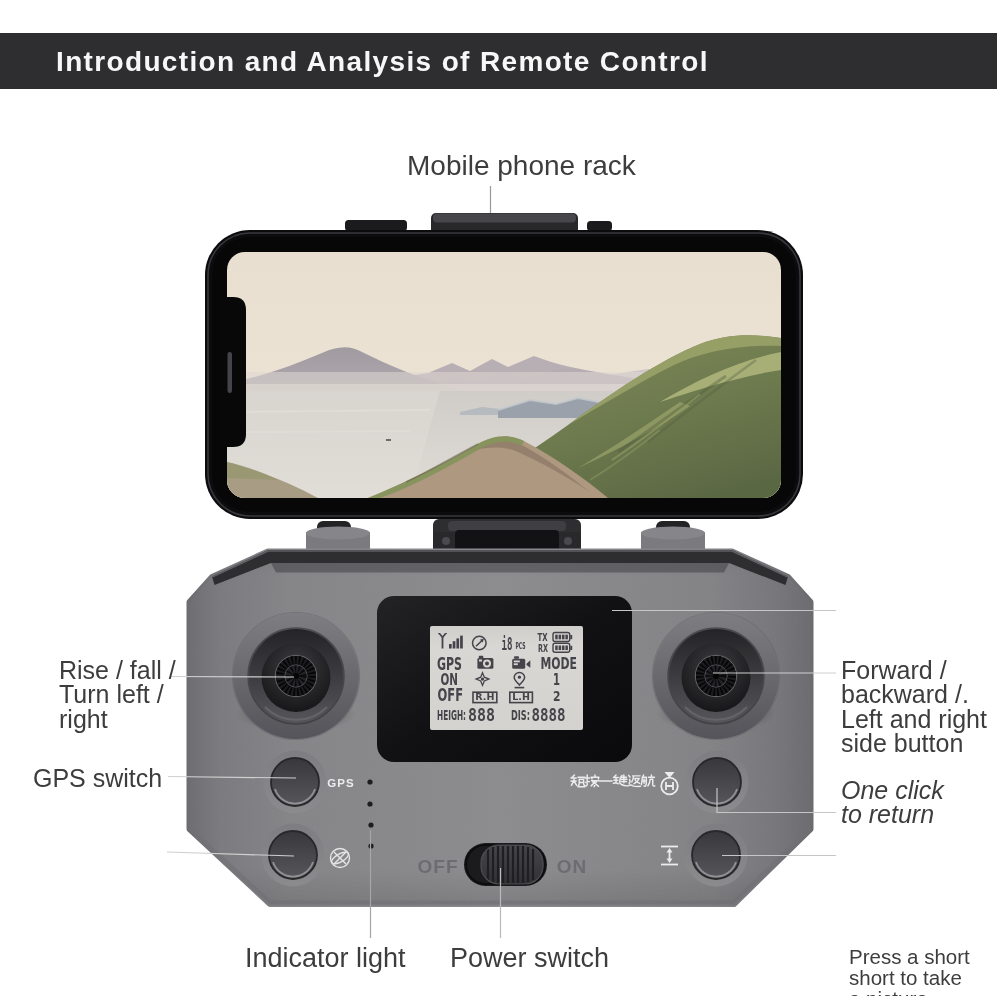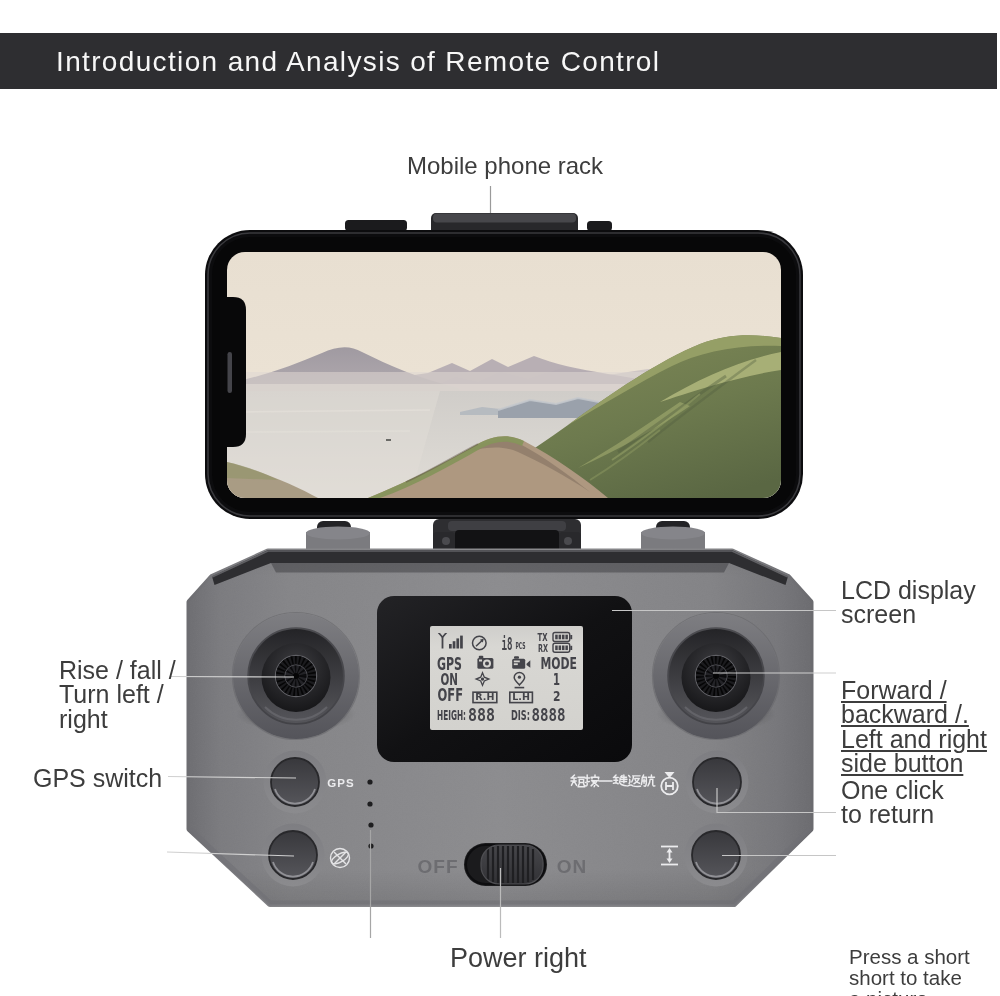--- a/index.html
+++ b/index.html
@@ -1,23 +1,23 @@
 <!DOCTYPE html>
 <html><head>
 <meta charset="utf-8">
 <style>
   html,body{margin:0;padding:0;background:#fff;}
   .stage{position:relative;width:1000px;height:996px;background:#fff;overflow:hidden;
          font-family:"Liberation Sans",sans-serif;}
   .title-bar{position:absolute;left:0;top:33px;width:997px;height:56px;background:#2e2e31;
              display:flex;align-items:center;}
-  .title-bar span{color:#f7f7f7;font-size:28px;font-weight:400;letter-spacing:1.35px;margin-left:56px;padding-top:2px;}
+  .title-bar span{color:#f7f7f7;font-size:28px;font-weight:700;letter-spacing:1.35px;margin-left:56px;padding-top:2px;}
   .lbl{position:absolute;color:#3d3d3d;font-size:25px;line-height:24.3px;white-space:nowrap;}
   .lbl.big{font-size:27px;line-height:26px;}
-  .lbl.rack{font-size:24px;}
+  .lbl.rack{font-size:28px;}
   .lbl.small{font-size:20.5px;line-height:21px;}
   .scene{position:absolute;left:0;top:0;}
 </style>
 </head>
 <body>
 
 <div class="stage">
 
   <div class="title-bar">
     <span>Introduction and Analysis of Remote Control</span>
@@ -445,36 +445,35 @@
     <div>Mobile phone rack</div>
   </div>
   <div class="lbl" style="left:51px;top:658px;margin-left:8px;">
     <div>Rise / fall /</div>
     <div>Turn left /</div>
     <div>right</div>
   </div>
   <div class="lbl" style="left:33px;top:765.5px;">
     <div>GPS switch</div>
   </div>
-  <div class="lbl" style="left:841px;top:578px;">
-    <div>LCD display</div>
-    <div>screen</div>
-  </div>
-  <div class="lbl" style="left:841px;top:678px;text-decoration:underline;">
+  <div class="lbl" style="left:841px;top:658px;">
     <div>Forward /</div>
     <div>backward /.</div>
     <div>Left and right</div>
     <div>side button</div>
   </div>
-  <div class="lbl" style="left:841px;top:777.5px;">
+  <div class="lbl" style="left:841px;top:777.5px;font-style:italic;">
     <div>One click</div>
     <div>to return</div>
   </div>
   <div class="lbl small" style="left:849px;top:945.5px;">
     <div>Press a short</div>
     <div>short to take</div>
     <div>a picture</div>
   </div>
+  <div class="lbl big" style="left:245px;top:945px;">
+    <div>Indicator light</div>
+  </div>
   <div class="lbl big" style="left:450px;top:945px;">
-    <div>Power right</div>
+    <div>Power switch</div>
   </div>
 
 </div>
 
 </body></html>

